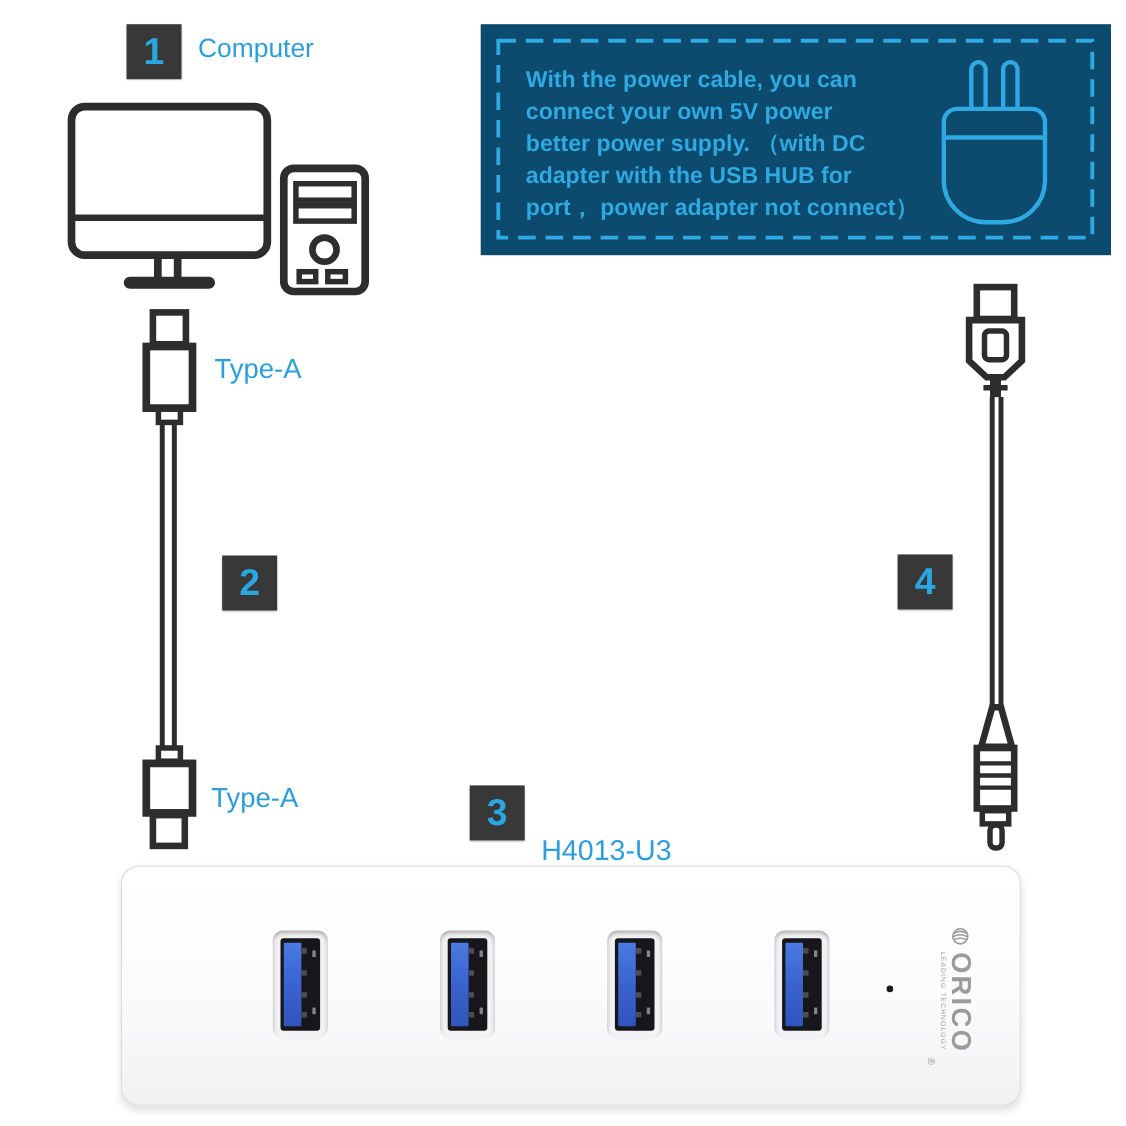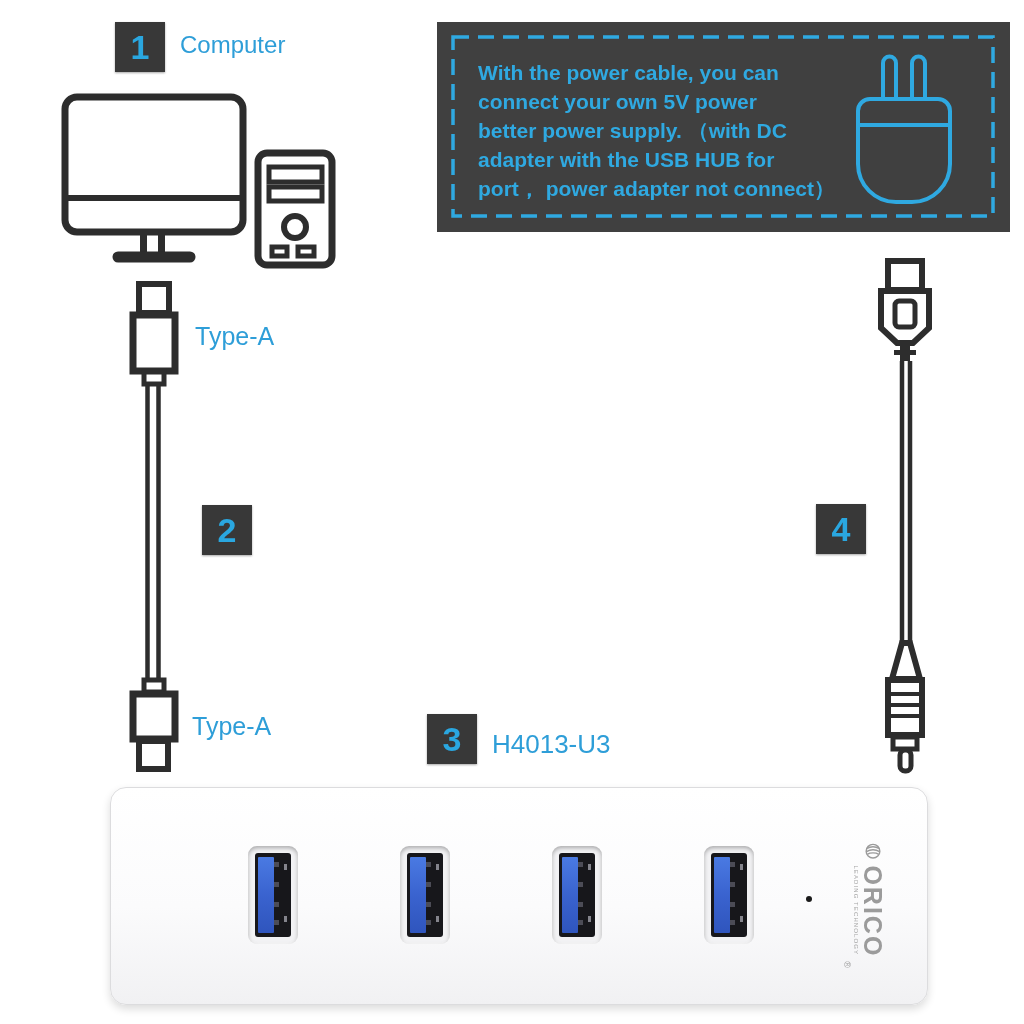--- a/index.html
+++ b/index.html
@@ -18,28 +18,28 @@
   #label-computer { left:180px; top:31px; font-size:24px; }
 
   #computer-art { position:absolute; left:58px; top:88px; }
 
   #label-typea-top { left:195px; top:322px; font-size:25px; }
   #cable-a { position:absolute; left:125px; top:275px; }
   #badge-2 { left:202px; top:505px; }
   #label-typea-bottom { left:192px; top:712px; font-size:25px; }
 
   #badge-3 { left:427px; top:714px; }
-  #label-model { left:492px; top:729px; font-size:26px; }
+  #label-model { left:492px; top:758px; font-size:26px; }
 
   #badge-4 { left:816px; top:504px; }
   #power-cable { position:absolute; left:870px; top:255px; }
 
   #note-box {
     position:absolute; left:437px; top:22px; width:573px; height:210px;
-    background:#404040;
+    background:#0c4a6e;
   }
   #note-dash { position:absolute; left:0; top:0; }
   #note-text {
     position:absolute; left:41px; top:36px; width:400px;
     color:#2FA9E1; font-size:21px; line-height:29px; font-weight:600;
   }
   #adapter-icon { position:absolute; left:411px; top:27px; }
 
   #hub {
     position:absolute; left:110px; top:787px; width:818px; height:218px;

